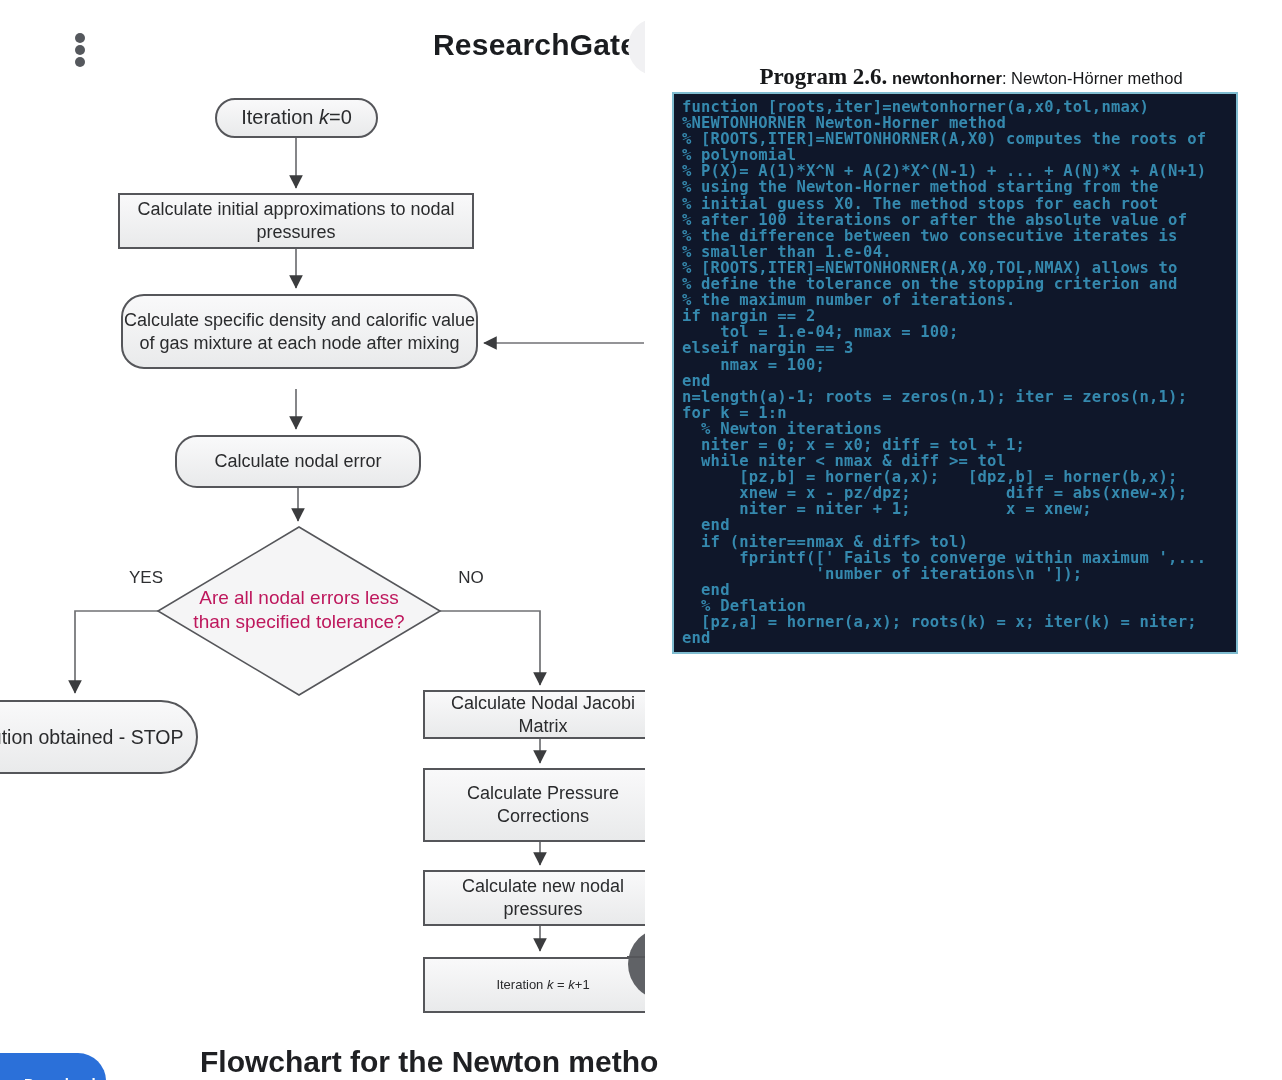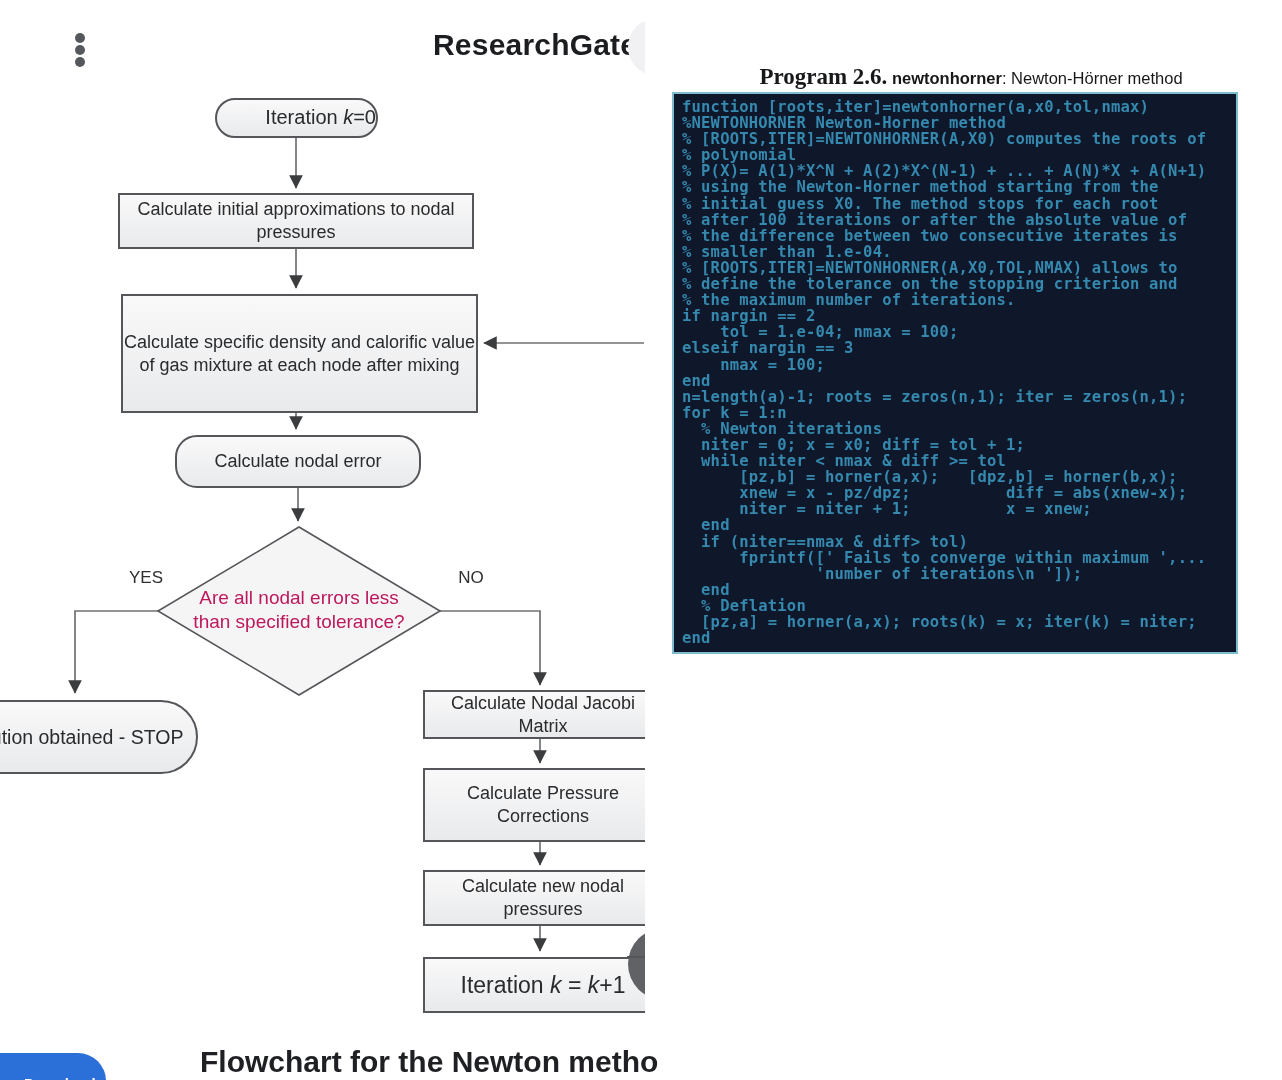--- a/index.html
+++ b/index.html
@@ -26,36 +26,36 @@
   .flow-svg { position:absolute; left:0; top:0; z-index:1; }
   .node {
     position:absolute; z-index:2;
     display:flex; align-items:center; justify-content:center; text-align:center;
     background:linear-gradient(#f9f9fa, #e9eaeb);
     border:2px solid #55565a; color:#2a2b2d;
     font-size:18px; line-height:1.26;
   }
   .stadium { border-radius:40px; }
   .it { font-style:italic; }
-  .node-start   { left:215px; top:98px;  width:163px; height:40px; border-radius:20px; font-size:20px;justify-content:flex-end; }
+  .node-start   { left:215px; top:98px;  width:163px; height:40px; border-radius:20px; font-size:20px; }
   .node-init    { left:118px; top:193px; width:356px; height:56px; }
-  .node-density { left:121px; top:294px; width:357px; height:119px; }
+  .node-density { left:121px; top:294px; width:357px; height:75px;border-radius:23px; }
   .node-error   { left:175px; top:435px; width:246px; height:53px;border-radius:22px; }
   .decision-text{
     position:absolute; z-index:2; left:183px; top:586px; width:232px;
     text-align:center; color:#be185d; font-size:19px; line-height:1.28;
   }
   .branch-label { position:absolute; z-index:2; font-size:17px; color:#2e2f31; width:60px; text-align:center; }
   .label-yes { left:116px; top:568px; }
   .label-no  { left:441px; top:568px; }
   .node-stop    { left:-52px; top:700px; width:250px; height:74px; border-radius:37px; font-size:19.5px; white-space:nowrap; }
   .node-jacobi  { left:423px; top:690px; width:240px; height:49px; }
   .node-corr    { left:423px; top:768px; width:240px; height:74px; }
   .node-newp    { left:423px; top:870px; width:240px; height:56px; }
-  .node-iter    { left:423px; top:957px; width:240px; height:56px; font-size:23px; }
+  .node-iter    { left:423px; top:957px; width:240px; height:56px; font-size:13px; }
   .overlay-circle {
     position:absolute; z-index:3; left:628px; top:928px; width:72px; height:72px;
     border-radius:50%; background:#606266; cursor:pointer;
   }
   .circle-border-patch { position:absolute; z-index:4; left:627px; top:956px; width:18px; height:2px; background:#55565a; }
   
   .code-pane { position:absolute; left:645px; top:0; width:637px; height:1080px; background:#ffffff; }
   .code-caption {
     position:absolute; left:15px; top:64px; width:622px; text-align:center;
     color:#17181a; font-size:16.5px;

